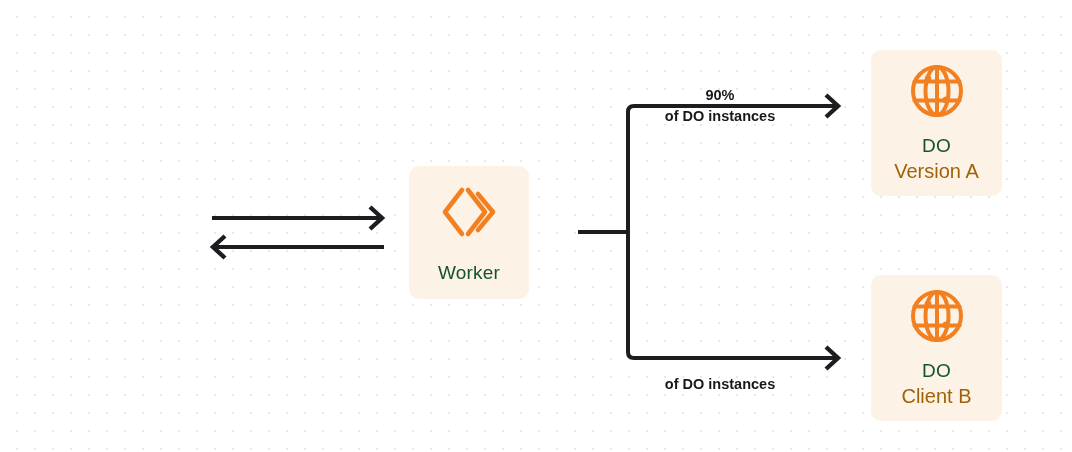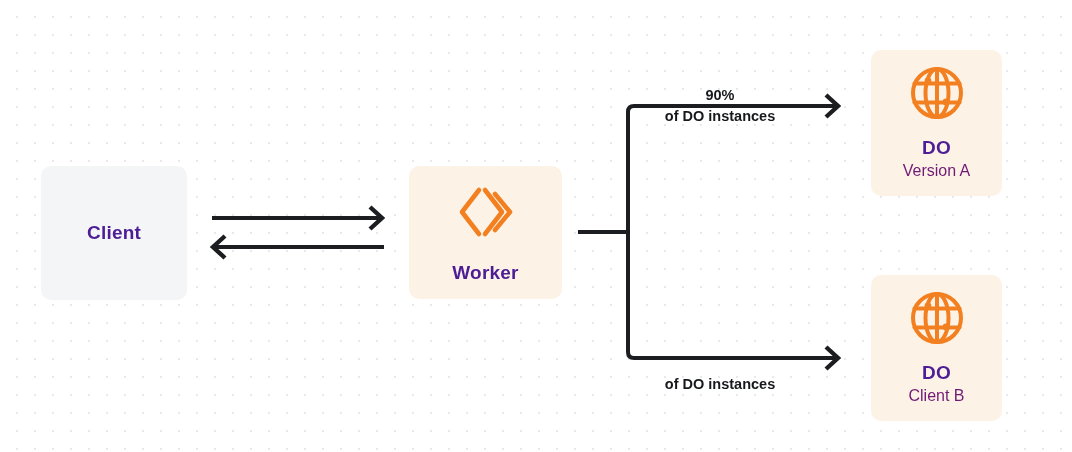--- a/index.html
+++ b/index.html
@@ -36,49 +36,49 @@
   #client-node {
     left: 41px;
     top: 166px;
     width: 146px;
     height: 134px;
     background: #f4f5f7;
   }
   #worker-node {
     left: 409px;
     top: 166px;
-    width: 153px;
+    width: 120px;
     height: 133px;
     background: #fdf2e6;
   }
   #do-a-node {
     left: 871px;
     top: 50px;
     width: 131px;
     height: 146px;
     background: #fdf2e6;
   }
   #do-b-node {
     left: 871px;
     top: 275px;
     width: 131px;
     height: 146px;
     background: #fdf2e6;
   }
   .node-title {
     font-size: 19px;
-    font-weight: bold;
-    color: #4c1d95;
+    font-weight: normal;
+    color: #14532d;
     letter-spacing: 0.2px;
     line-height: 1.25;
   }
   .node-sub {
-    font-size: 16px;
+    font-size: 20px;
     font-weight: 400;
-    color: #701a75;
+    color: #a16207;
     line-height: 1.3;
     margin-top: 1px;
   }
   .node-icon {
     display: block;
     margin-bottom: 10px;
   }
   #worker-node .node-icon {
     margin-bottom: 14px;
   }
@@ -150,23 +150,20 @@
       <path class="wire" d="M628,232 L628,112 Q628,106 634,106 L836,106"></path>
       <polyline class="wire-head" points="826,95 838,106 826,117"></polyline>
     </g>
 
     <g>
       <path class="wire" d="M628,232 L628,352 Q628,358 634,358 L836,358"></path>
       <polyline class="wire-head" points="826,347 838,358 826,369"></polyline>
     </g>
   </svg>
 
-  <div class="node" id="client-node">
-    <span class="node-title">Client</span>
-  </div>
 
   <div class="node" id="worker-node">
     <span class="node-icon">
       <svg width="62" height="62" viewBox="0 0 62 62" xmlns="http://www.w3.org/2000/svg">
         <g fill="none" stroke="#F38020" stroke-width="4.6" stroke-linejoin="round" stroke-linecap="round">
           <polyline points="24,9 7,31 24,53"></polyline>
           <polyline points="30,9 47,31 30,53"></polyline>
           <polyline points="40,13 55,31 40,49"></polyline>
         </g>
       </svg>

